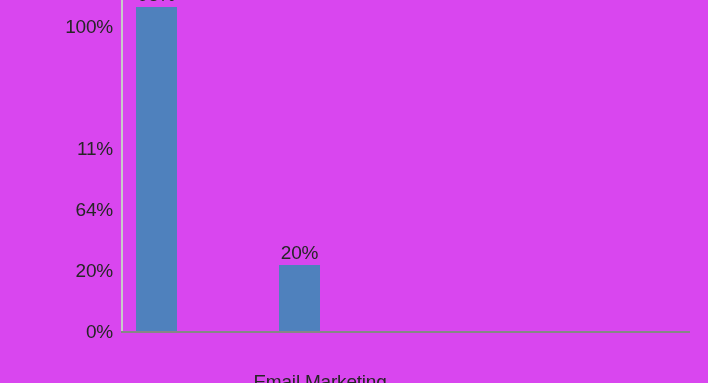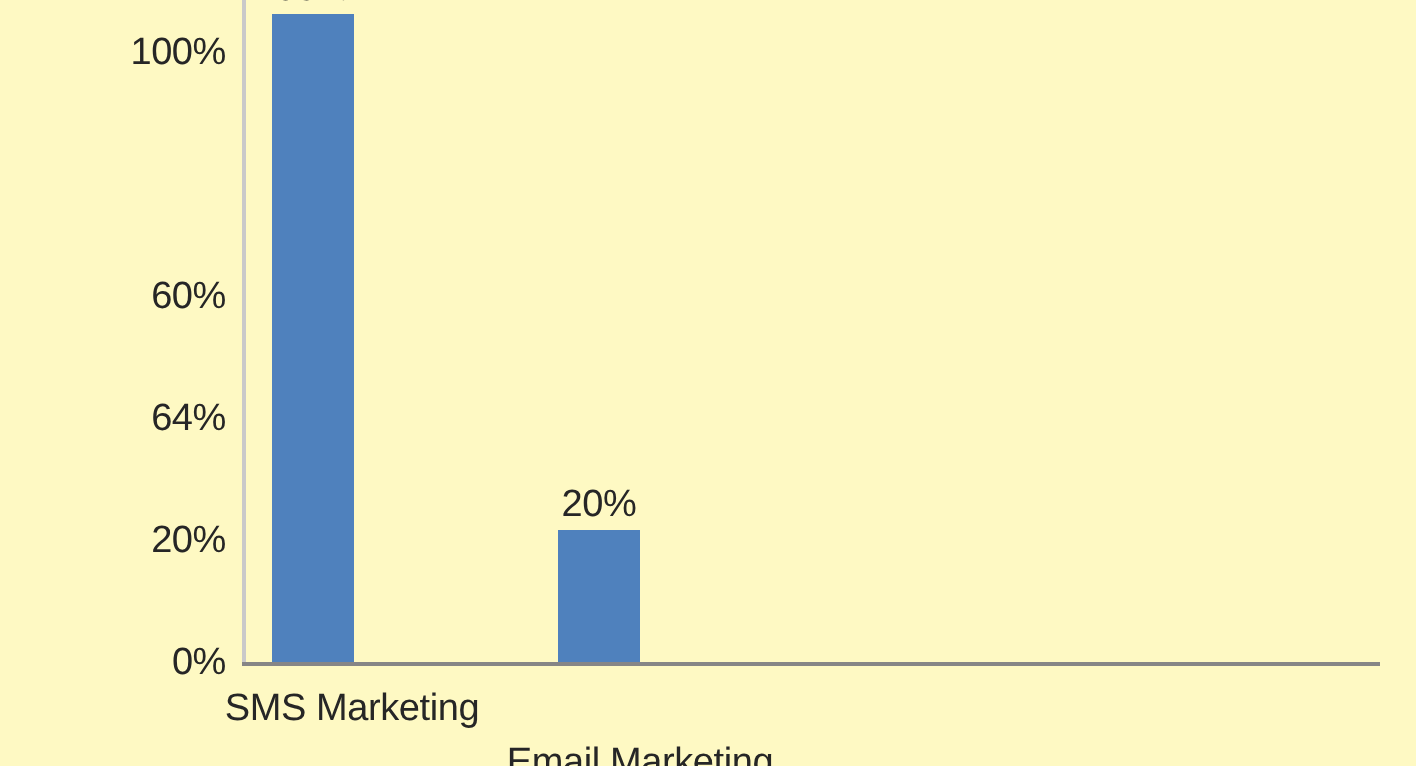--- a/index.html
+++ b/index.html
@@ -11,21 +11,21 @@
     width: 708px;
     height: 383px;
     overflow: hidden;
     font-family: "Liberation Sans", sans-serif;
   }
 
   #chart-root {
     position: relative;
     width: 708px;
     height: 383px;
-    background: #fef9c3;
+    background: #d946ef;
   }
 
   
   .y-tick {
     position: absolute;
     right: 595px;          
     width: 90px;
     text-align: right;
     font-size: 19px;
     line-height: 19px;
@@ -94,21 +94,21 @@
     text-align: center;
     letter-spacing: -0.2px;
   }
 </style>
 </head>
 <body>
 
 <div id="chart-root">
 
   <div class="y-tick" style="top:17px;">100%</div>
-  <div class="y-tick" style="top:139px;">60%</div>
+  <div class="y-tick" style="top:139px;">11%</div>
   <div class="y-tick" style="top:200px;">64%</div>
   <div class="y-tick" style="top:261px;">20%</div>
   <div class="y-tick" style="top:322px;">0%</div>
 
   <div id="y-axis-line"></div>
   <div id="x-axis-line"></div>
 
   <div id="plot-area">
 
     <div class="bar-slot" style="left:13px; width:41px;">
@@ -116,16 +116,15 @@
       <div class="bar-label" style="bottom: 327px;">98%</div>
     </div>
 
     <div class="bar-slot" style="left:156px; width:41px;">
       <div class="bar" style="height: 66px; background: rgb(79, 129, 189);"></div>
       <div class="bar-label" style="bottom: 69px;">20%</div>
     </div>
 
   </div>
 
-  <div class="cat-label" style="left:66px; width:220px;">SMS Marketing</div>
   <div class="cat-label" style="left:210px; width:220px;margin-top:27px;">Email Marketing</div>
 
 </div>
 
 </body></html>

